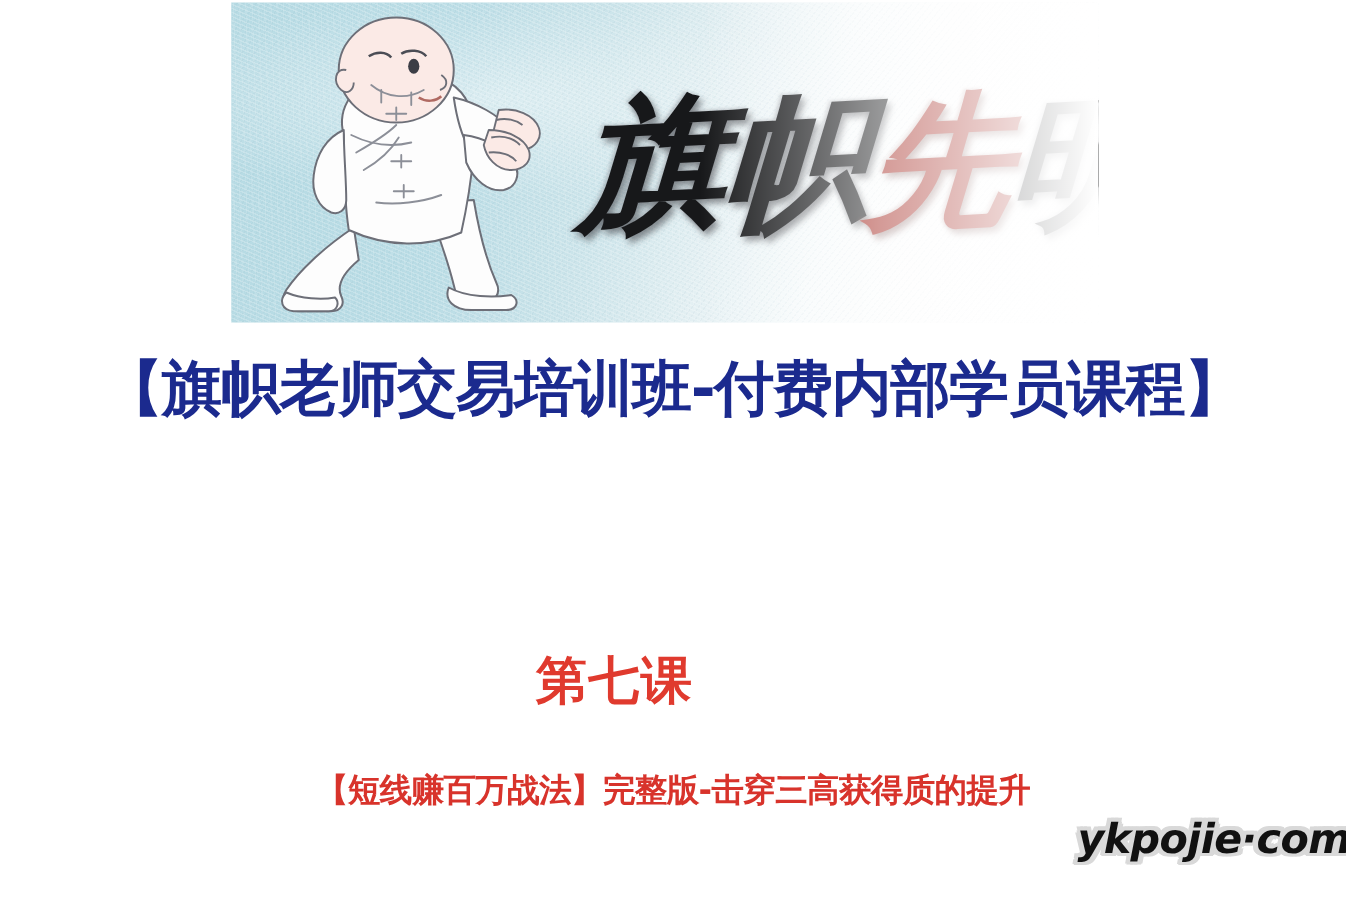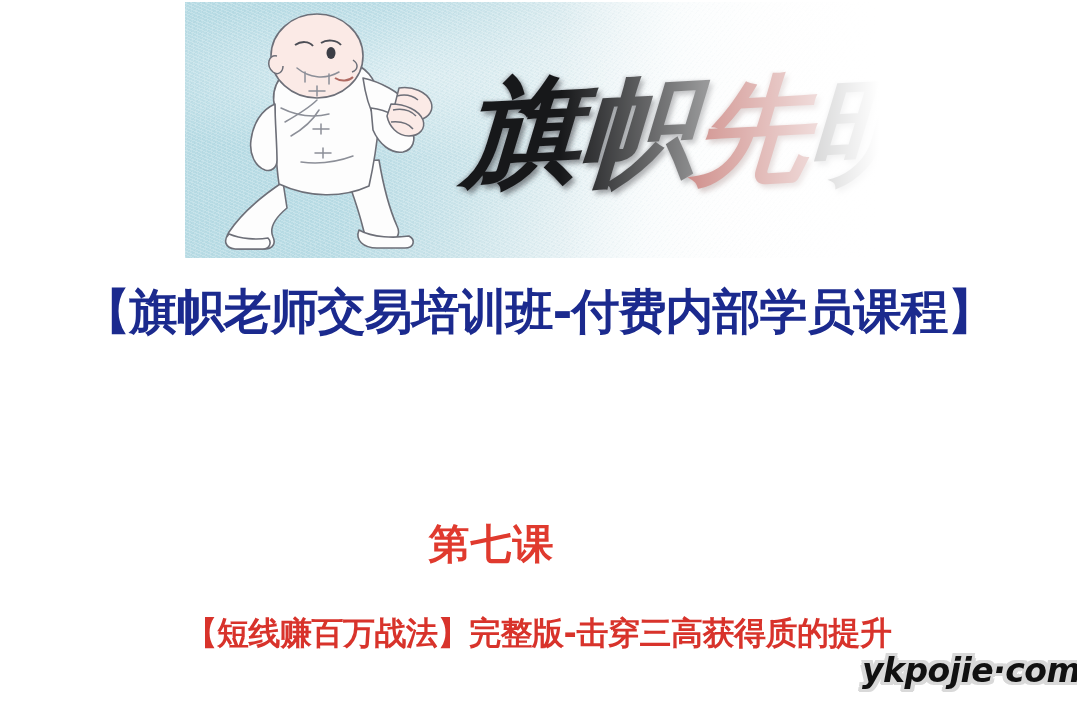--- a/index.html
+++ b/index.html
@@ -167,21 +167,21 @@
 
   
   .subtitle {
     position: absolute;
     left: 0;
     top: 607px;
     width: 1077px;
     text-align: center;
     font-family: "DejaVu Sans", "Liberation Sans", sans-serif;
     font-weight: 700;
-    font-size: 32px;
+    font-size: 26px;
     line-height: 52px;
     color: #d8332b;
     letter-spacing: -0.5px;
     white-space: nowrap;
   }
 
   
   .watermark {
     position: absolute;
     left: 862px;

